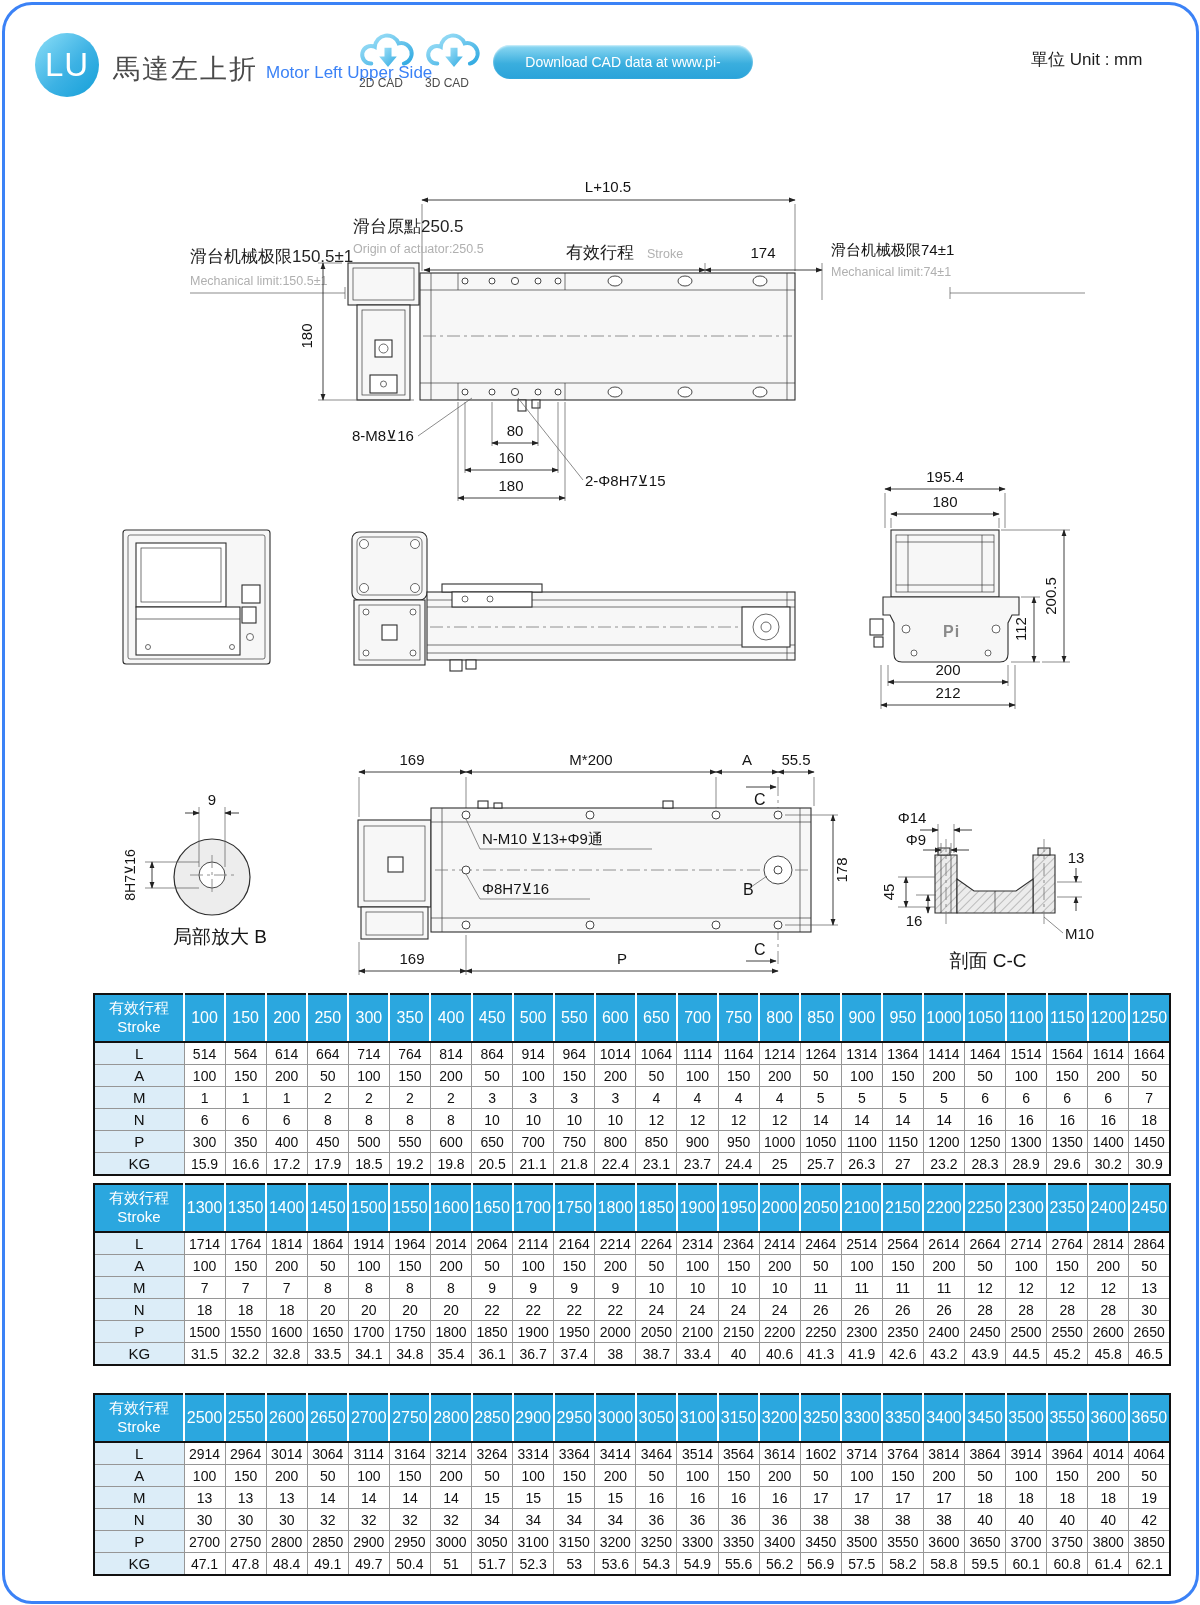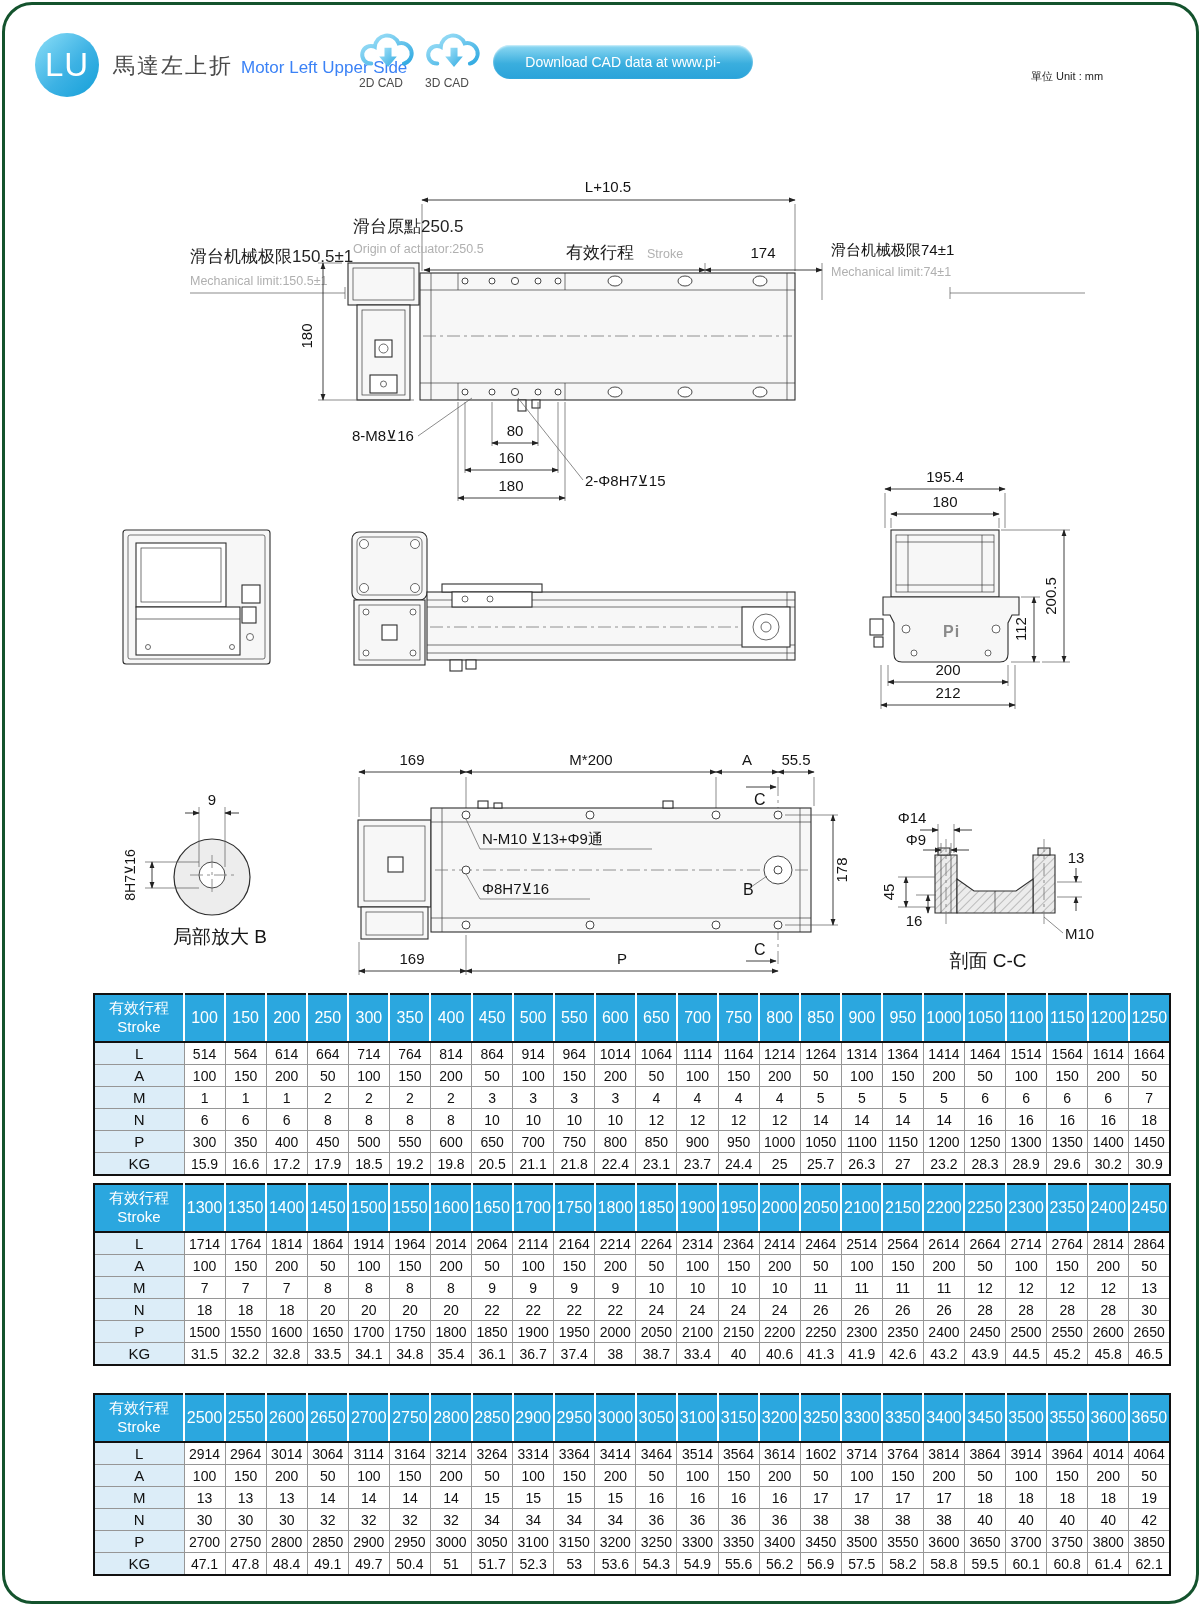--- a/index.html
+++ b/index.html
@@ -1,35 +1,35 @@
 <!DOCTYPE html>
 <html><head>
 <meta charset="utf-8">
 <style>
   html,body{margin:0;padding:0}
   body{width:1200px;height:1605px;position:relative;background:#fff;
        font-family:"Liberation Sans","DejaVu Sans",sans-serif;color:#222}
   .page{position:absolute;left:2px;top:2px;width:1191px;height:1596px;
-        border:3px solid #14532d;border-radius:30px;background:#fff;overflow:hidden}
+        border:3px solid #3b82f6;border-radius:30px;background:#fff;overflow:hidden}
 
   
   .badge{position:absolute;left:30px;top:28px;width:64px;height:64px;border-radius:50%;
          background:linear-gradient(135deg,#8ddff8 0%,#3db2e4 55%,#149fd8 100%);
          color:#fff;font-size:33px;display:flex;align-items:center;justify-content:center;letter-spacing:1px}
   .titles{position:absolute;left:108px;top:46px;white-space:nowrap}
-  .title-zh{font-size:22px;color:#4a4a4a;letter-spacing:2px}
+  .title-zh{font-size:27px;color:#4a4a4a;letter-spacing:2px}
   .title-en{font-size:17px;color:#3b82f6;margin-left:8px}
   .cloud{position:absolute;top:26px;width:62px;text-align:left;cursor:pointer}
   .cloud-2d{left:354px}.cloud-3d{left:420px}
   .cloud-label{display:block;font-size:12px;color:#4c4c4c;margin-top:-3px}
   .pill{position:absolute;left:488px;top:40px;width:260px;height:34px;border-radius:17px;display:block;
         background:linear-gradient(180deg,#8ed9f3 0%,#3aaede 55%,#2aa3da 100%);
         box-shadow:inset 0 1px 2px rgba(255,255,255,.65);
         color:#fff;font-size:14px;line-height:34px;text-align:center;text-decoration:none}
-  .unit{position:absolute;left:1026px;top:64px;font-size:11px;color:#1d1d1d;white-space:nowrap}
+  .unit{position:absolute;left:1026px;top:43px;font-size:17px;color:#1d1d1d;white-space:nowrap}
 
   
   .dwg{position:absolute}
   #dwg-top{left:85px;top:135px}
   #dwg-mid{left:85px;top:452px}
   #dwg-bot{left:85px;top:722px}
   .oln{fill:#f7f7f7;stroke:#2e2e2e;stroke-width:1.1}
   .olnw{fill:#ffffff;stroke:#2e2e2e;stroke-width:1.1}
   .thin{fill:none;stroke:#3a3a3a;stroke-width:0.7}
   .diml{stroke:#2b2b2b;stroke-width:0.9;fill:none}

